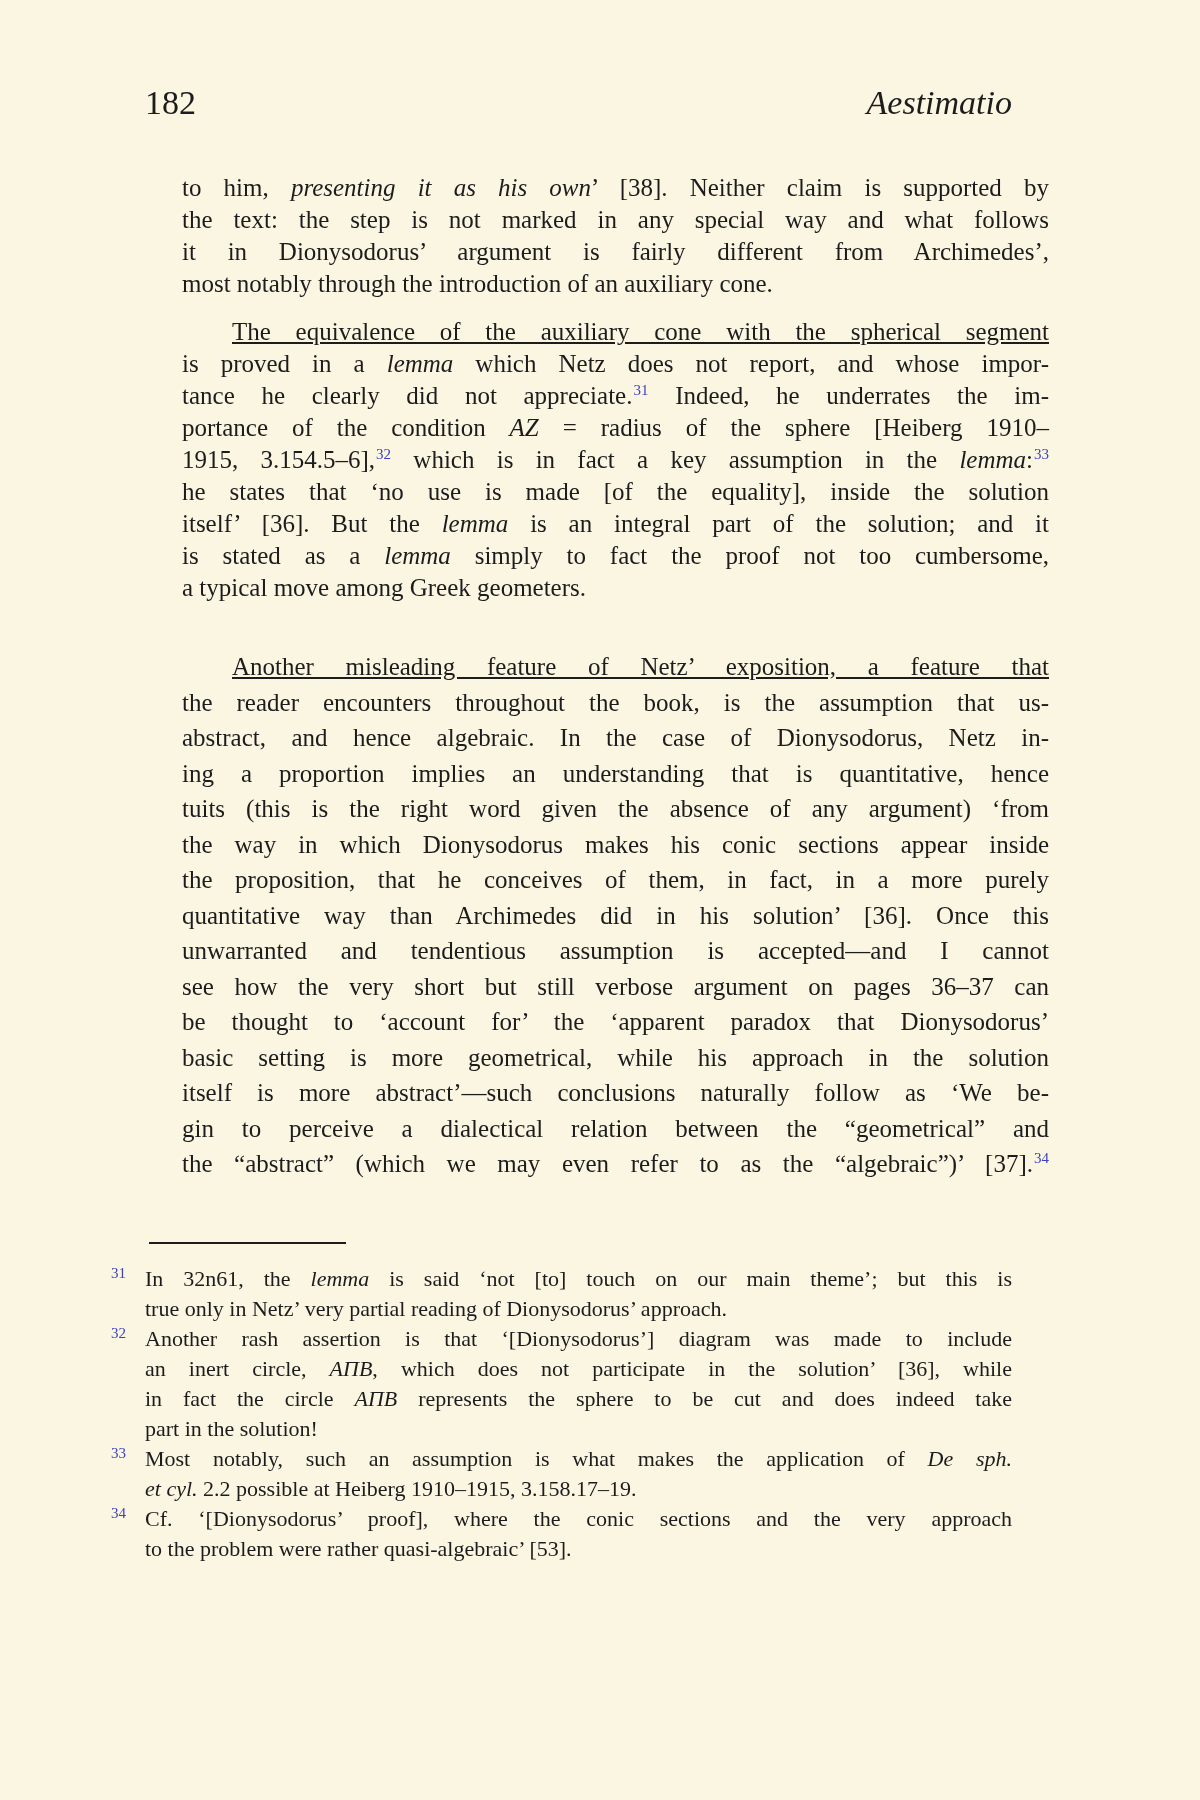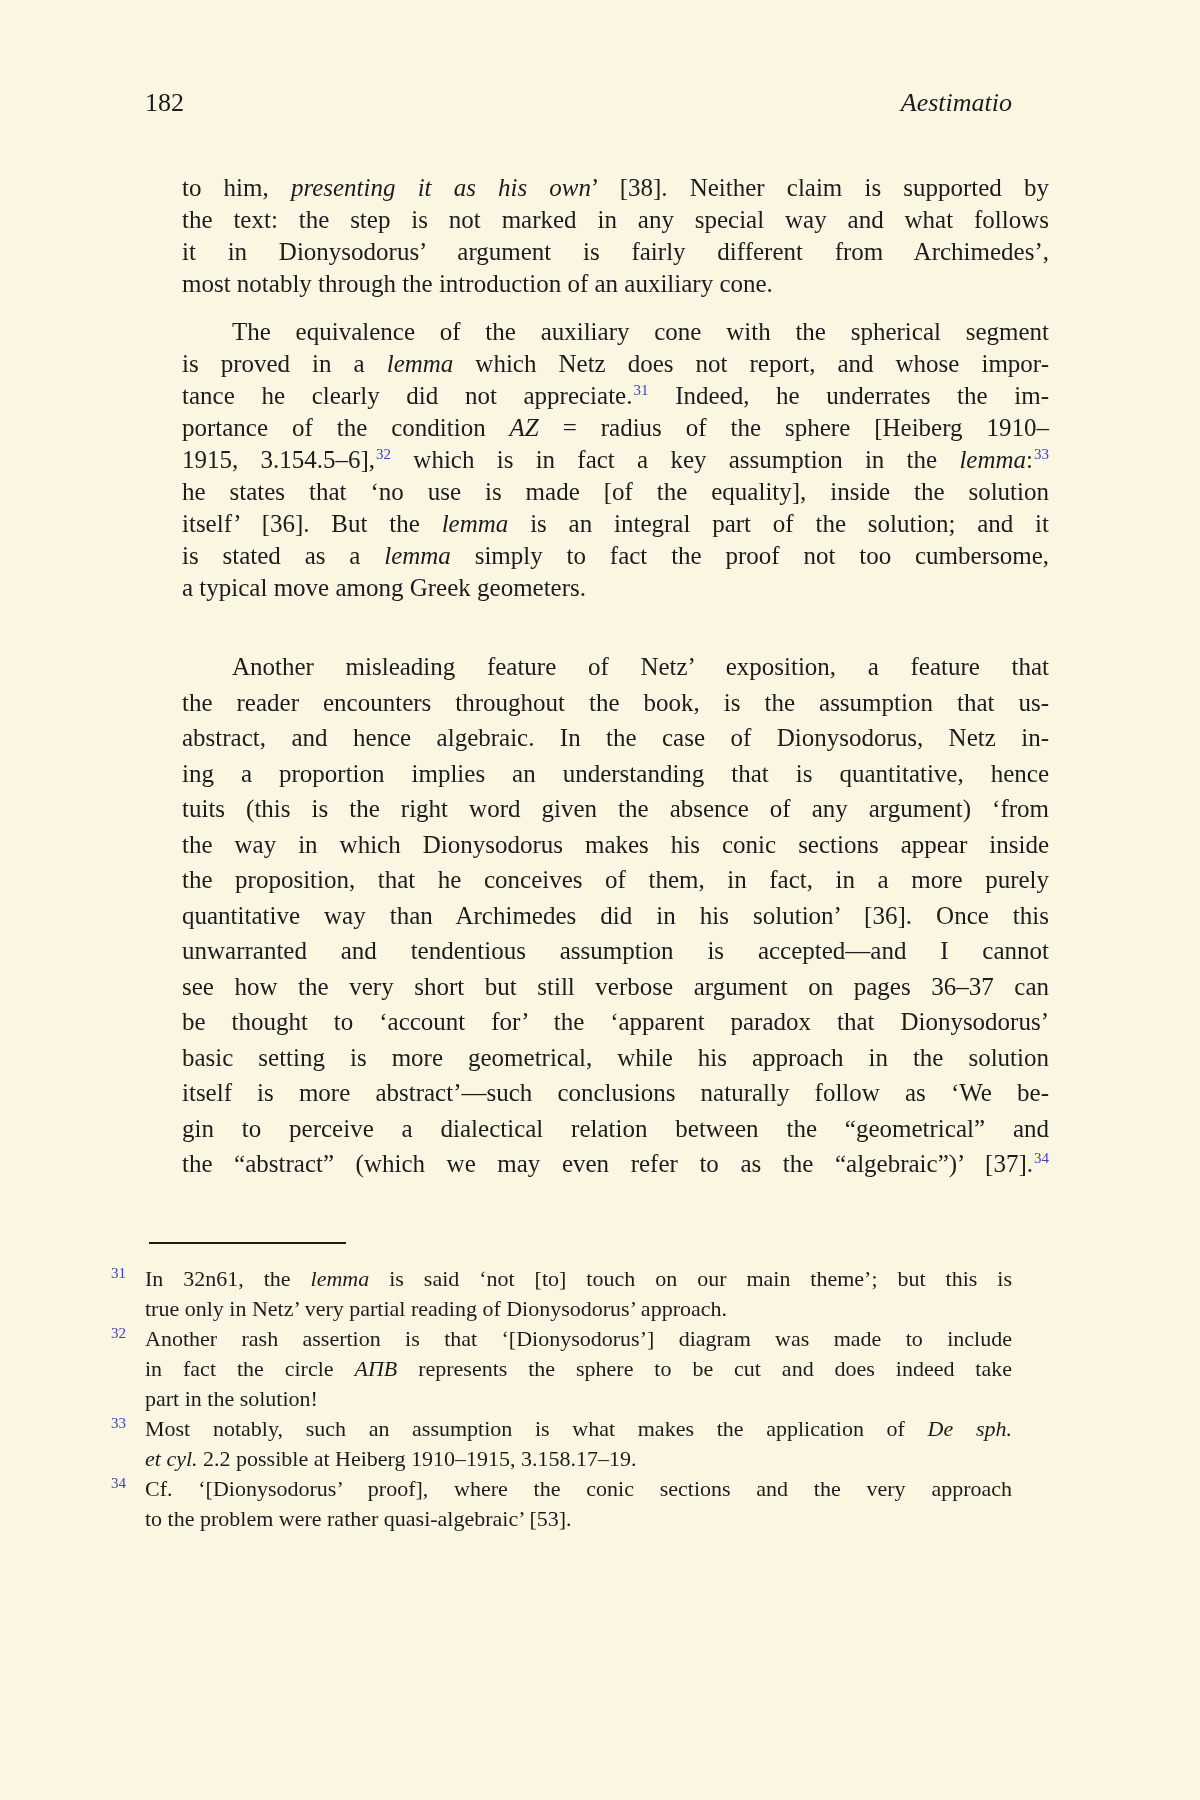--- a/index.html
+++ b/index.html
@@ -12,33 +12,33 @@
     width:1200px;height:1800px;
     background:var(--page-bg);
     font-family:"Liberation Serif","DejaVu Serif",serif;
     color:var(--ink);
   }
   .page{position:relative;width:1200px;height:1800px;background:var(--page-bg);overflow:hidden;}
   .column{position:absolute;left:145px;top:0;width:867px;height:100%;}
 
   .running-header{
     position:absolute;top:88px;left:0;width:867px;
-    font-size:26px;line-height:30px;
+    font-size:34px;line-height:30px;
     display:flex;justify-content:space-between;align-items:baseline;
   }
   .journal{font-style:italic;}
 
   .para{position:absolute;left:0;width:867px;font-size:25px;margin-left:37px;}
   .p1{top:172px;line-height:32px;}
   .p2{top:316px;line-height:32px;}
   .p3{top:649px;line-height:35.5px;}
 
   .line{text-align:justify;text-align-last:justify;}
   .line.last{text-align-last:left;}
-  .indent .line:first-child{text-indent:50px;}
+  .indent .line:first-child{text-indent:50px;text-decoration:underline;}
 
   em{font-style:italic;}
 
   .sup-mark{
     color:var(--marker);
     font-size:15px;
     line-height:0;
     position:relative;top:-9px;
     margin-left:1px;
   }
@@ -111,20 +111,21 @@
         <span class="fn-num">31</span>
         <div class="fn-lines">
             <div class="line"><span>In 32n61, the </span><em>lemma</em><span> is said ‘not [to] touch on our main theme’; but this is</span></div>
             <div class="line last"><span>true only in Netz’ very partial reading of Dionysodorus’ approach.</span></div>
           </div>
       </div>
       <div class="footnote">
         <span class="fn-num">32</span>
         <div class="fn-lines">
             <div class="line"><span>Another rash assertion is that ‘[Dionysodorus’] diagram was made to include</span></div>
+            <div class="line"><span>an inert circle, </span><em>AΠB</em><span>, which does not participate in the solution’ [36], while</span></div>
             <div class="line"><span>in fact the circle </span><em>AΠB</em><span> represents the sphere to be cut and does indeed take</span></div>
             <div class="line last"><span>part in the solution!</span></div>
           </div>
       </div>
       <div class="footnote">
         <span class="fn-num">33</span>
         <div class="fn-lines">
             <div class="line"><span>Most notably, such an assumption is what makes the application of </span><em>De sph.</em></div>
             <div class="line last"><em>et cyl.</em><span> 2.2 possible at Heiberg 1910–1915, 3.158.17–19.</span></div>
           </div>

